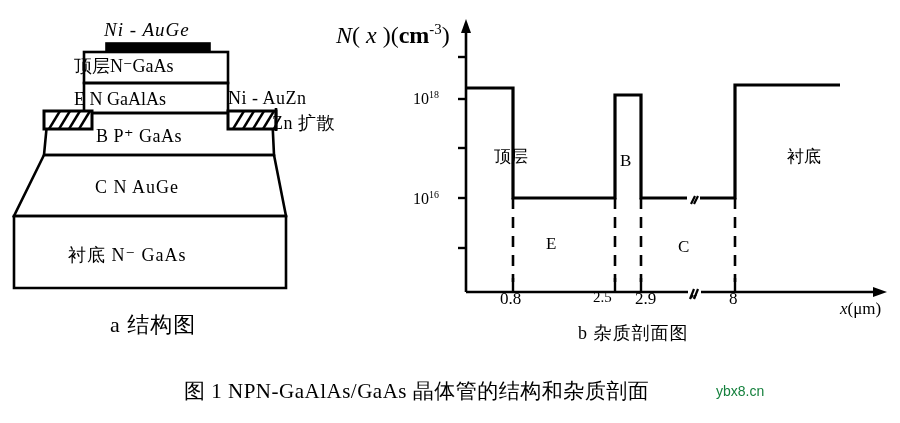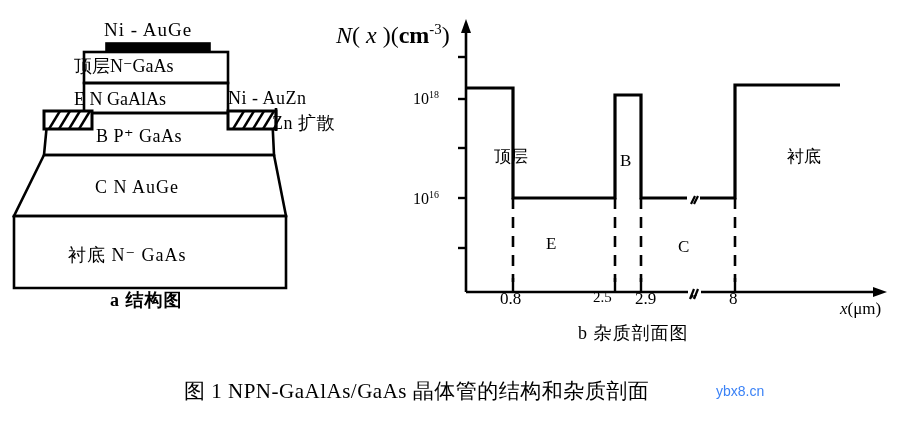--- a/index.html
+++ b/index.html
@@ -31,29 +31,29 @@
     position: absolute;
     white-space: nowrap;
     line-height: 1;
     color: #000;
   }
   .serif { font-family: "Liberation Serif", "DejaVu Serif", serif; }
   .ital  { font-style: italic; }
   .bold  { font-weight: bold; }
 
   
-  .lbl-ni-auge   { left: 104px; top: 20px;  font-size: 19px; letter-spacing: 1px; }
+  .lbl-ni-auge   { left: 104px; top: 20px;  font-size: 19px; letter-spacing: 1px; font-style: italic; }
   .lbl-top-layer { left: 74px;  top: 57px;  font-size: 18px; }
   .lbl-emitter   { left: 74px;  top: 90px;  font-size: 18px; }
   .lbl-base      { left: 96px;  top: 127px; font-size: 18px; letter-spacing: 0.5px; }
   .lbl-collector { left: 95px;  top: 178px; font-size: 18px; letter-spacing: 1px; }
   .lbl-substrate { left: 68px;  top: 246px; font-size: 18px; letter-spacing: 1px; }
   .lbl-ni-auzn   { left: 228px; top: 89px;  font-size: 18px; letter-spacing: 0.5px; }
   .lbl-zn-diff   { left: 272px; top: 114px; font-size: 18px; letter-spacing: 0.5px; }
-  .cap-a         { left: 110px; top: 291px; font-size: 18px; letter-spacing: 1px; font-weight: bold; }
+  .cap-a         { left: 110px; top: 314px; font-size: 22px; letter-spacing: 1px; }
 
   
   .lbl-yaxis     { left: 336px; top: 22px;  font-size: 24px; }
   .tick-1e18     { left: 413px; top: 90px;  font-size: 16px; }
   .tick-1e16     { left: 413px; top: 190px; font-size: 16px; }
   .tick-08       { left: 500px; top: 290px; font-size: 17px; }
   .tick-25       { left: 593px; top: 290px; font-size: 15px; }
   .tick-29       { left: 635px; top: 290px; font-size: 17px; }
   .tick-8        { left: 729px; top: 290px; font-size: 17px; }
   .lbl-xaxis     { left: 840px; top: 300px; font-size: 17px; }
@@ -66,21 +66,21 @@
 
   
   .cap-main {
     left: 184px; top: 381px;
     font-size: 21px;
     letter-spacing: 0.5px;
   }
   .watermark {
     left: 716px; top: 384px;
     font-size: 14px;
-    color: #3b82f6;
+    color: #15803d;
     font-family: "Liberation Sans", "DejaVu Sans", sans-serif;
   }
   .sup-small { font-size: 0.62em; vertical-align: super; }
 </style>
 </head>
 <body>
 
 <div class="fig-root">
 
   <svg class="layer" viewBox="0 0 900 423" xmlns="http://www.w3.org/2000/svg">

